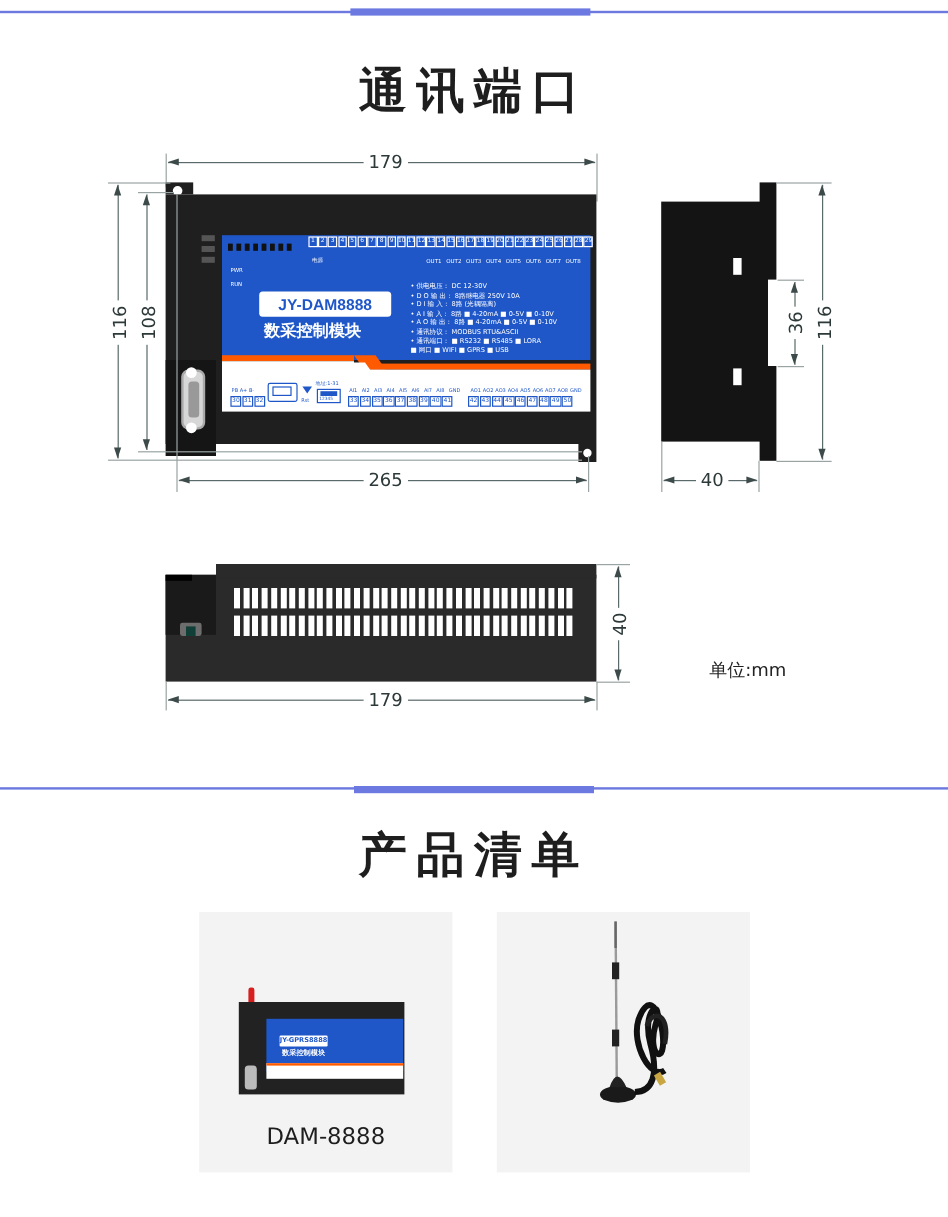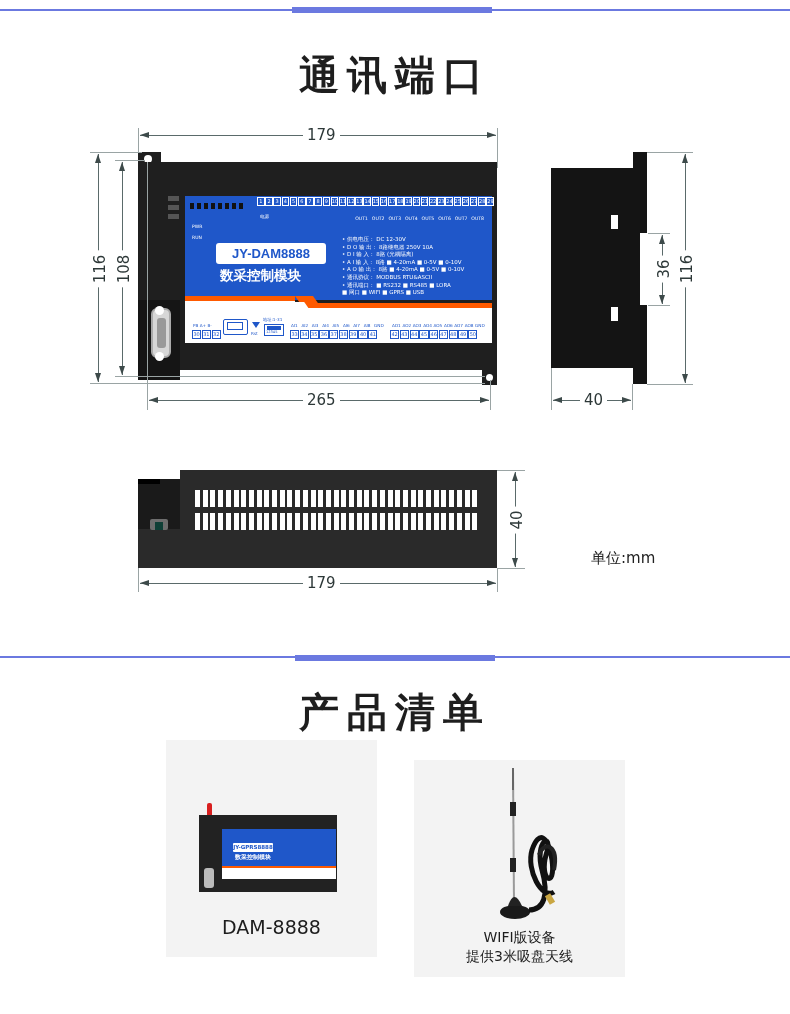--- a/index.html
+++ b/index.html
@@ -315,21 +315,21 @@
   <div class="arrow-r" style="left:487px; top:580px;"></div>
   <div class="dim-text" style="left:303px; top:575px;">179</div>
 </div>
 
 <div class="unit-label" style="left:591px; top:549px;">单位:mm</div>
 
 <div class="sec-line" style="top:656px;"></div>
 <div class="sec-bar" style="left:295px; top:655px;"></div>
 <div class="sec-title" style="top:685px;">产品清单</div>
 
-<div class="card" style="left:166px; top:740px; width:211px; height:217px;">
+<div class="card" style="left:166px; top:760px; width:211px; height:217px;">
 
   <div style="position:absolute; left:41px; top:63px; width:5px; height:14px; background:#d81f1f; border-radius:2px;"></div>
   <div style="position:absolute; left:33px; top:75px; width:138px; height:77px; background:#222;"></div>
   <div style="position:absolute; left:56px; top:89px; width:114px; height:44px; background:#1f57c9;"></div>
   <div style="position:absolute; left:56px; top:126px; width:114px; height:13px; background:#fff; border-top:2px solid #ff5a00;"></div>
   <div style="position:absolute; left:67px; top:103px; width:40px; height:9px; background:#fff; color:#1f57c9; font-size:5.5px; font-weight:bold; text-align:center; line-height:9px; border-radius:1px;">JY-GPRS8888</div>
   <div style="position:absolute; left:69px; top:113px; color:#fff; font-size:6px; font-weight:bold;">数采控制模块</div>
   <div style="position:absolute; left:38px; top:128px; width:10px; height:20px; background:#bbb; border-radius:3px;"></div>
   <div class="card-caption" style="top:176px; font-size:19px;">DAM-8888</div>
 </div>
@@ -339,15 +339,13 @@
     <line x1="99" y1="8" x2="100" y2="145" stroke="#9a9a9a" stroke-width="2"></line>
     <line x1="99" y1="8" x2="99" y2="30" stroke="#666" stroke-width="2"></line>
     <rect x="96" y="42" width="6" height="14" fill="#222"></rect>
     <rect x="96" y="98" width="6" height="14" fill="#222"></rect>
     <ellipse cx="101" cy="152" rx="15" ry="7" fill="#1a1a1a"></ellipse>
     <path d="M94 146 Q100 128 108 146 Z" fill="#222"></path>
     <path d="M115 150 C130 150, 135 135, 128 110 C120 80, 140 70, 132 95 C125 120, 142 130, 138 100 C134 75, 125 70, 118 90 C112 110, 128 140, 140 132" stroke="#111" stroke-width="5" fill="none"></path>
     <path d="M125 95 C130 80, 145 85, 140 110" stroke="#222" stroke-width="4" fill="none"></path>
     <rect x="133" y="134" width="6" height="10" fill="#c9a642" transform="rotate(-30 136 139)"></rect>
   </svg>
-  <div class="card-caption" style="top:168px; font-size:14px; line-height:18px;">WIFI版设备</div>
-  <div class="card-caption" style="top:187px; font-size:14px; line-height:18px;">提供3米吸盘天线</div>
 </div>
 
 </body></html>

